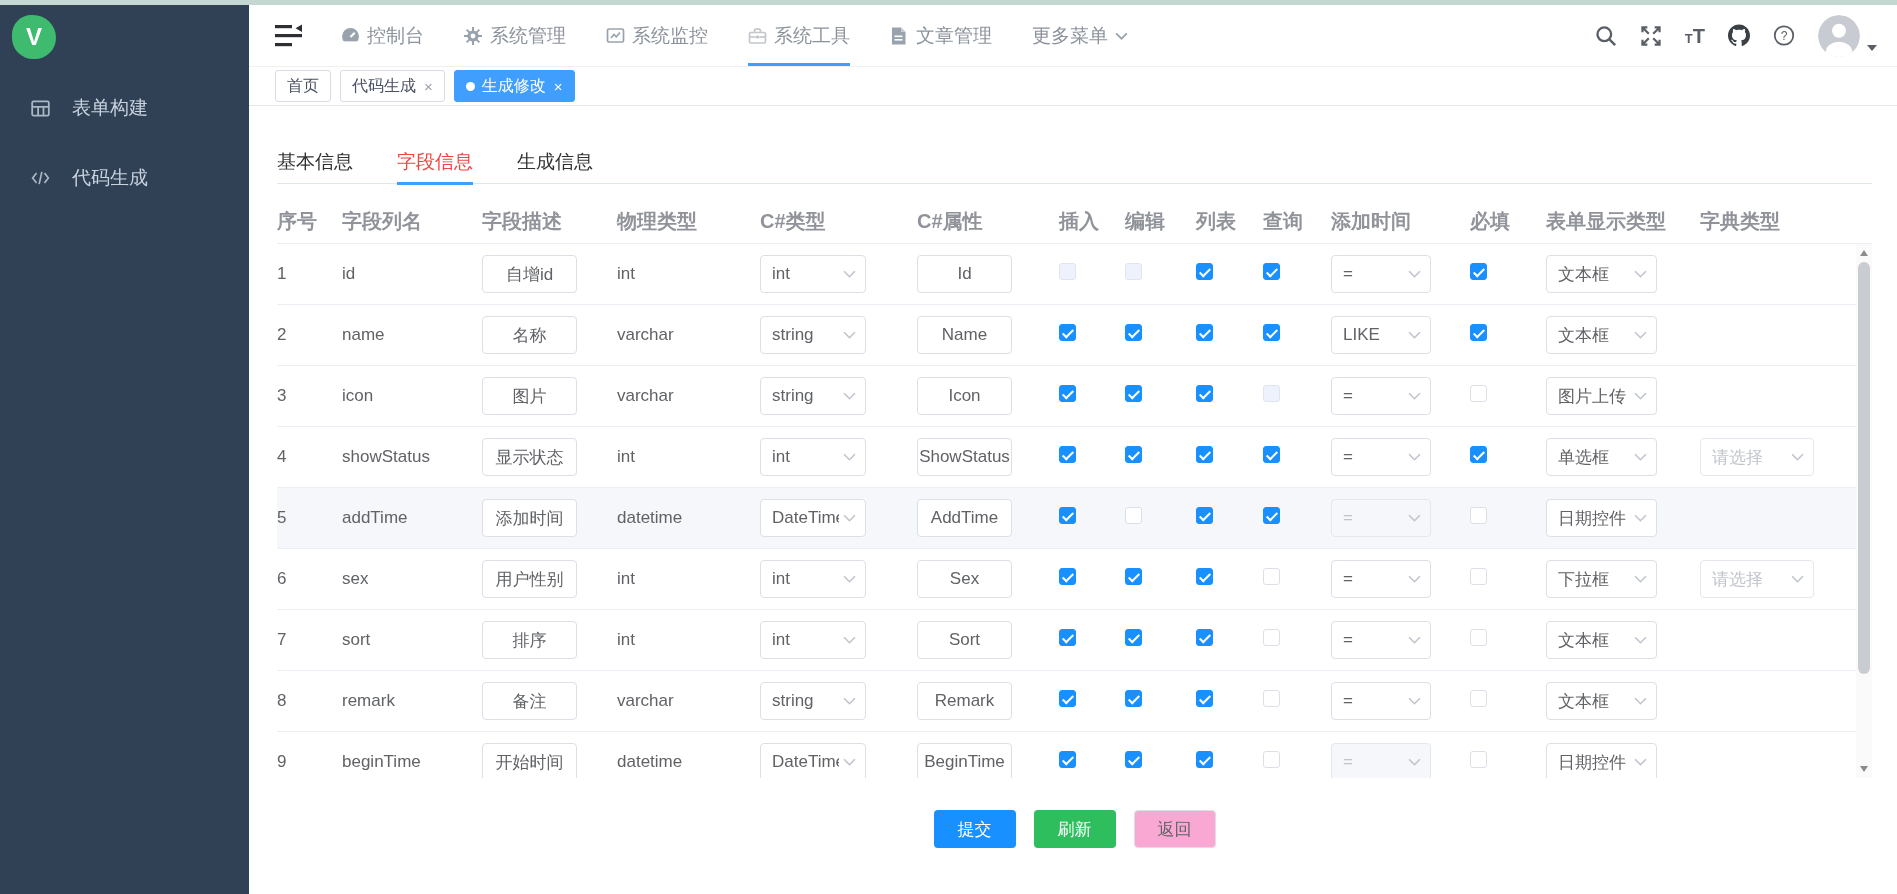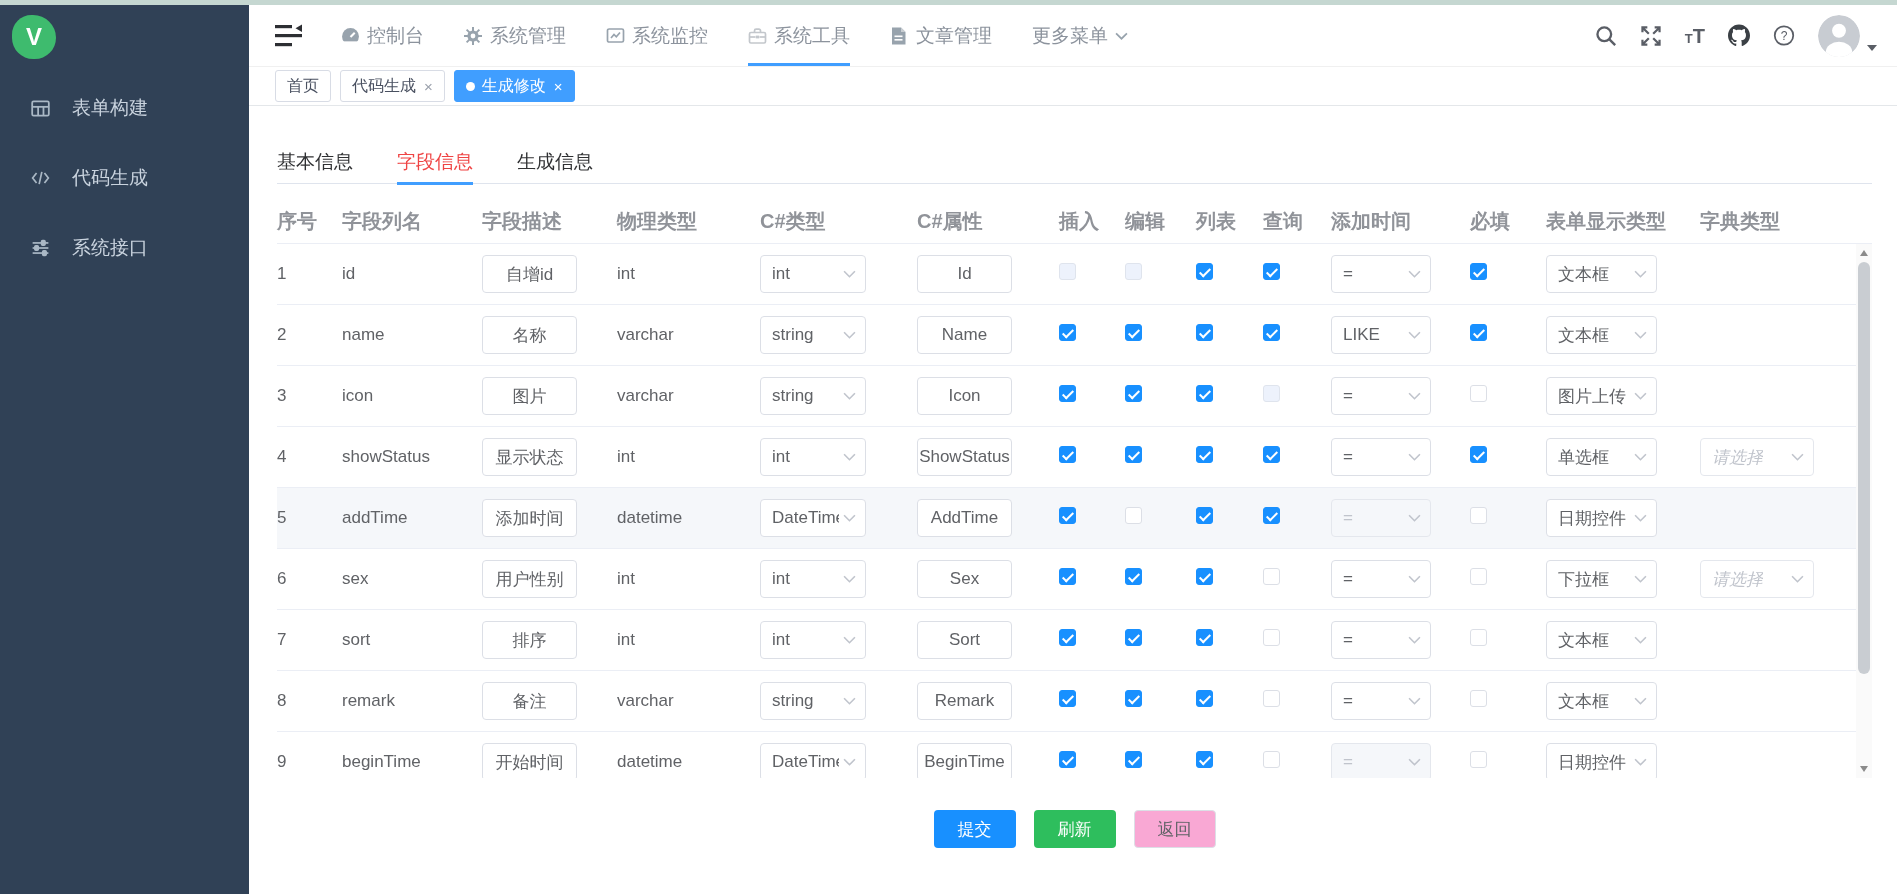--- a/index.html
+++ b/index.html
@@ -80,21 +80,21 @@
     text-align:center; font-size:17px; color:#606266; outline:none; background:#fff;
     font-family:inherit; }
   .select { height:38px; border:1px solid #dcdfe6; border-radius:4px; background:#fff;
     display:inline-flex; align-items:center; justify-content:space-between;
     padding:0 9px 0 11px; cursor:pointer; }
   .sel-val { font-size:17px; color:#606266; overflow:hidden; white-space:nowrap; }
   .select .chev { width:13px; height:8px; flex:0 0 13px; margin-left:4px; }
   .select.disabled { background:#f5f7fa; border-color:#e4e7ed; cursor:not-allowed; }
   .select.disabled .sel-val { color:#c0c4cc; }
   .select.placeholder { border-color:#e4e7ed; }
-  .select.placeholder .sel-val { color:#c0c4cc;font-style:italic; }
+  .select.placeholder .sel-val { color:#c0c4cc; }
   .w105 { width:106px; } .w100 { width:100px; } .w110 { width:111px; } .w112 { width:114px; }
   .checkbox { width:17px; height:17px; border-radius:3px; border:1px solid #dcdfe6;
     background:#fff; display:inline-block; position:relative; cursor:pointer; }
   .checkbox.checked { background:#1890ff; border-color:#1890ff; }
   .checkbox.checked::after { content:""; position:absolute; left:5px; top:1.5px; width:4px;
     height:9px; border-right:2px solid #fff; border-bottom:2px solid #fff; transform:rotate(45deg); }
   .checkbox.disabled { background:#edf2fc; border-color:#dfe4ed; cursor:not-allowed; }
 
   
   .vscroll { width:16px; flex:0 0 16px; background:#fafafa; position:relative; }
@@ -143,33 +143,20 @@
       </div>
       <div class="side-item">
         <span class="s-icon">
           <svg width="21" height="18" viewBox="0 0 16 16" fill="none" stroke="#aab8c5" stroke-width="1.5">
             <polyline points="4.5,3.5 1,8 4.5,12.5"></polyline>
               <polyline points="11.5,3.5 15,8 11.5,12.5"></polyline>
             <line x1="9.2" y1="2.5" x2="6.8" y2="13.5"></line>
             </svg>
         </span>
         <span class="s-label">代码生成</span>
-      </div>
-      <div class="side-item">
-        <span class="s-icon">
-          <svg width="21" height="18" viewBox="0 0 16 16" stroke="#aab8c5" stroke-width="1.5" fill="#aab8c5">
-            <line x1="1" y1="3.5" x2="15" y2="3.5"></line>
-              <line x1="1" y1="8" x2="15" y2="8"></line>
-              <line x1="1" y1="12.5" x2="15" y2="12.5"></line>
-            <rect x="9" y="1.5" width="3" height="4" rx="0.8"></rect>
-              <rect x="3" y="6" width="3" height="4" rx="0.8"></rect>
-            <rect x="10" y="10.5" width="3" height="4" rx="0.8"></rect>
-            </svg>
-        </span>
-        <span class="s-label">系统接口</span>
       </div>
     </nav>
   </aside>
 
   <div class="main">
     <header class="navbar">
       <div class="hamburger">
         <svg width="27" height="23" viewBox="0 0 27 23" fill="#2d2f33">
           <rect x="0" y="1" width="17" height="3.2"></rect>
             <rect x="0" y="10" width="27" height="3.2"></rect>

